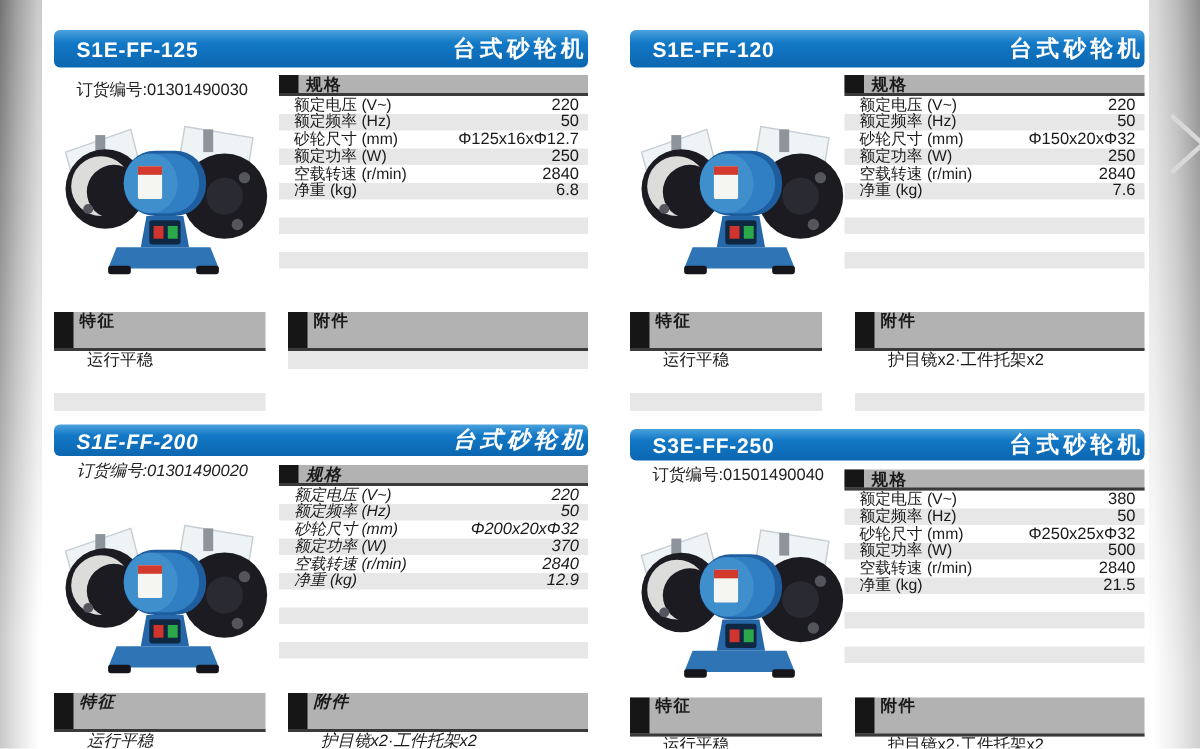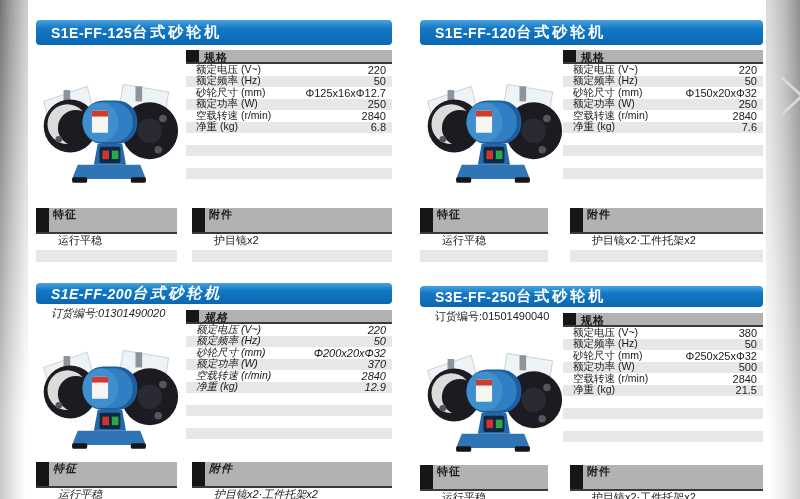--- a/index.html
+++ b/index.html
@@ -26,21 +26,21 @@
   
   .card { position:absolute; z-index:2; }
   .c1 { left:36px;  top:17px;  width:356px; height:236px; }
   .c2 { left:420px; top:17px;  width:343px; height:236px; }
   .c3 { left:36px;  top:280px; width:356px; height:216px;font-style:italic; }
   .c4 { left:420px; top:283px; width:343px; height:216px; }
 
   .bar {
     position:absolute; left:0; right:0; top:3px; height:25px; border-radius:4px;
     background:linear-gradient(to bottom, #4BA2DD 0%, #1278C6 35%, #0C66B0 100%);
-    display:flex; justify-content:flex-start; align-items:center;
+    display:flex; justify-content:space-between; align-items:center;
     padding:0 0 0 15px;
   }
   .r2 .bar { height:21px; }
   .model { color:#fff; font-weight:bold; font-size:14px; letter-spacing:.5px; }
   .cat   { color:#fff; font-weight:bold; font-size:15px; letter-spacing:3px; }
 
   .order { position:absolute; left:15px; top:35px; font-size:11px; color:#222; white-space:nowrap; }
   .r2 .order { top:26px; }
 
   .pimg { position:absolute; left:2px; top:52px; width:142px; height:132px; }
@@ -71,21 +71,21 @@
   .r2 .feat, .r2 .acc { top:182px; }
   .feat { left:0; width:141px; }
   .narrow .feat { width:128px; }
   .acc  { left:156px; right:0; }
   .narrow .acc { left:150px; }
   .sec-h {
     height:26px; background:#B2B2B2; border-bottom:2px solid #3A3A3A;
     font-weight:bold; font-size:11px; line-height:13px; padding-left:17px;
     letter-spacing:1px; position:relative;
   }
-  .sec-c { height:16px; font-size:11px; line-height:12.5px; padding-left:22px; white-space:nowrap; }
+  .sec-c { height:28px; font-size:11px; line-height:12.5px; padding-left:22px; white-space:nowrap; }
   .sec-stripe { height:11.5px; background:#E7E7E7; }
 </style>
 </head>
 <body>
 
 <svg style="position:absolute;width:0;height:0" aria-hidden="true">
   <defs>
     <g id="grinder">
       <polygon points="6,32 52,16 58,40 12,54" fill="#EDF2F6" opacity="0.9" stroke="#C2C9CF" stroke-width="1"></polygon>
       <polygon points="90,14 138,22 134,47 86,38" fill="#EDF2F6" opacity="0.9" stroke="#C2C9CF" stroke-width="1"></polygon>
@@ -122,20 +122,23 @@
   <svg width="28" height="44" viewBox="0 0 28 44">
     <path d="M3 4 L23 22 L3 40" fill="none" stroke="#D8D8D8" stroke-width="3" stroke-linecap="round"></path>
   </svg>
 </div>
 
 <section class="card c1 r1">
   <div class="bar">
     <span class="model">S1E-FF-125</span>
     <span class="cat">台式砂轮机</span>
   </div>
+  <div class="order">
+    <span>订货编号:</span><span>01301490030</span>
+  </div>
   <div class="pimg">
     <svg viewBox="0 0 150 135">
         <use href="#grinder"></use>
       </svg>
   </div>
   <div class="spec">
     <div class="spec-h">规格</div>
     <div class="spec-row">
         <span class="sl">额定电压 (V~)</span>
         <span class="sv">220</span>
@@ -165,21 +168,20 @@
     <div class="spec-row"></div>
     <div class="spec-row g"></div>
   </div>
   <div class="feat">
     <div class="sec-h">特征</div>
     <div class="sec-c">运行平稳</div>
     <div class="sec-stripe"></div>
   </div>
   <div class="acc">
     <div class="sec-h">附件</div>
-    <div class="sec-c">护目镜x2</div>
     <div class="sec-stripe"></div>
   </div>
 </section>
 
 <section class="card c2 r1 narrow">
   <div class="bar">
     <span class="model">S1E-FF-120</span>
     <span class="cat">台式砂轮机</span>
   </div>
   <div class="pimg">

